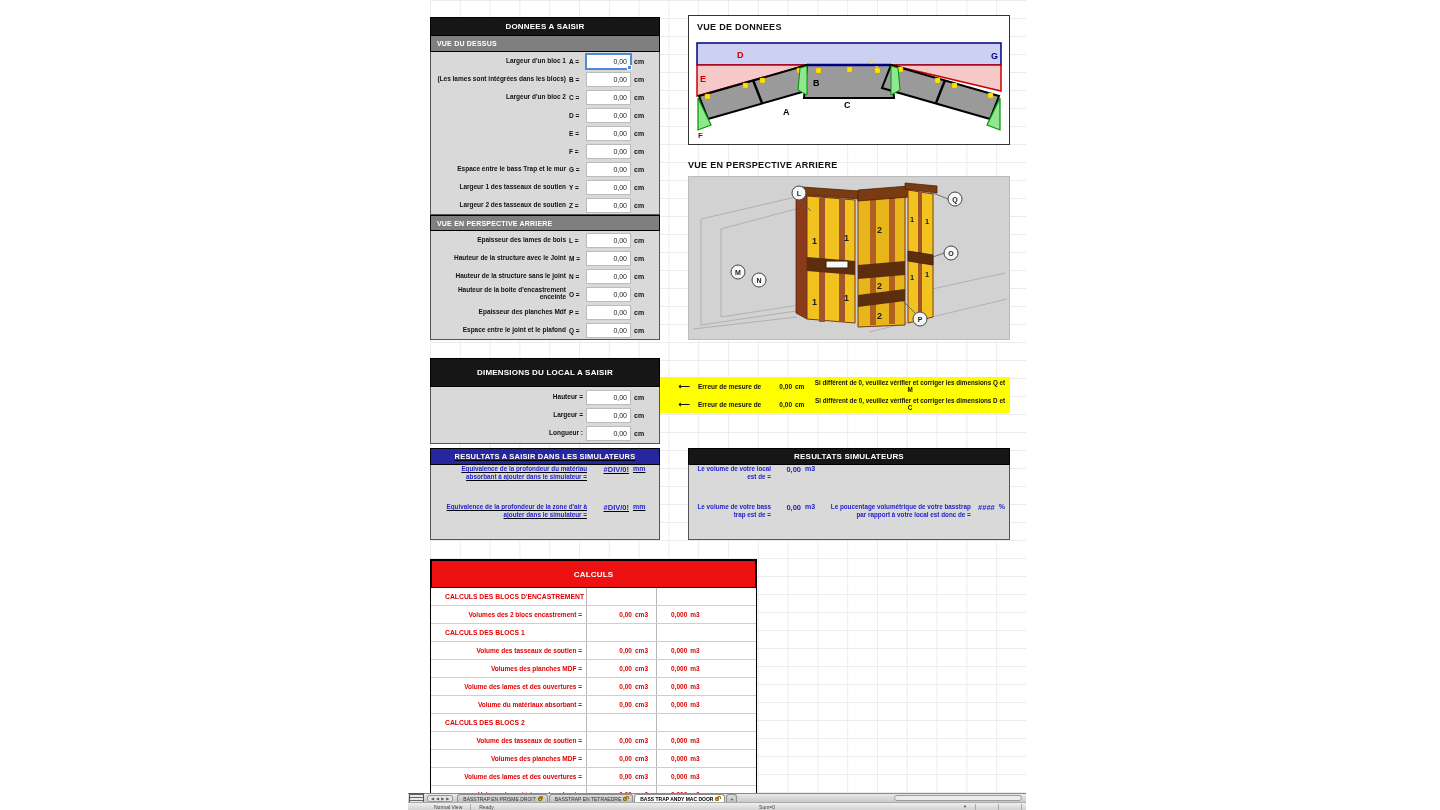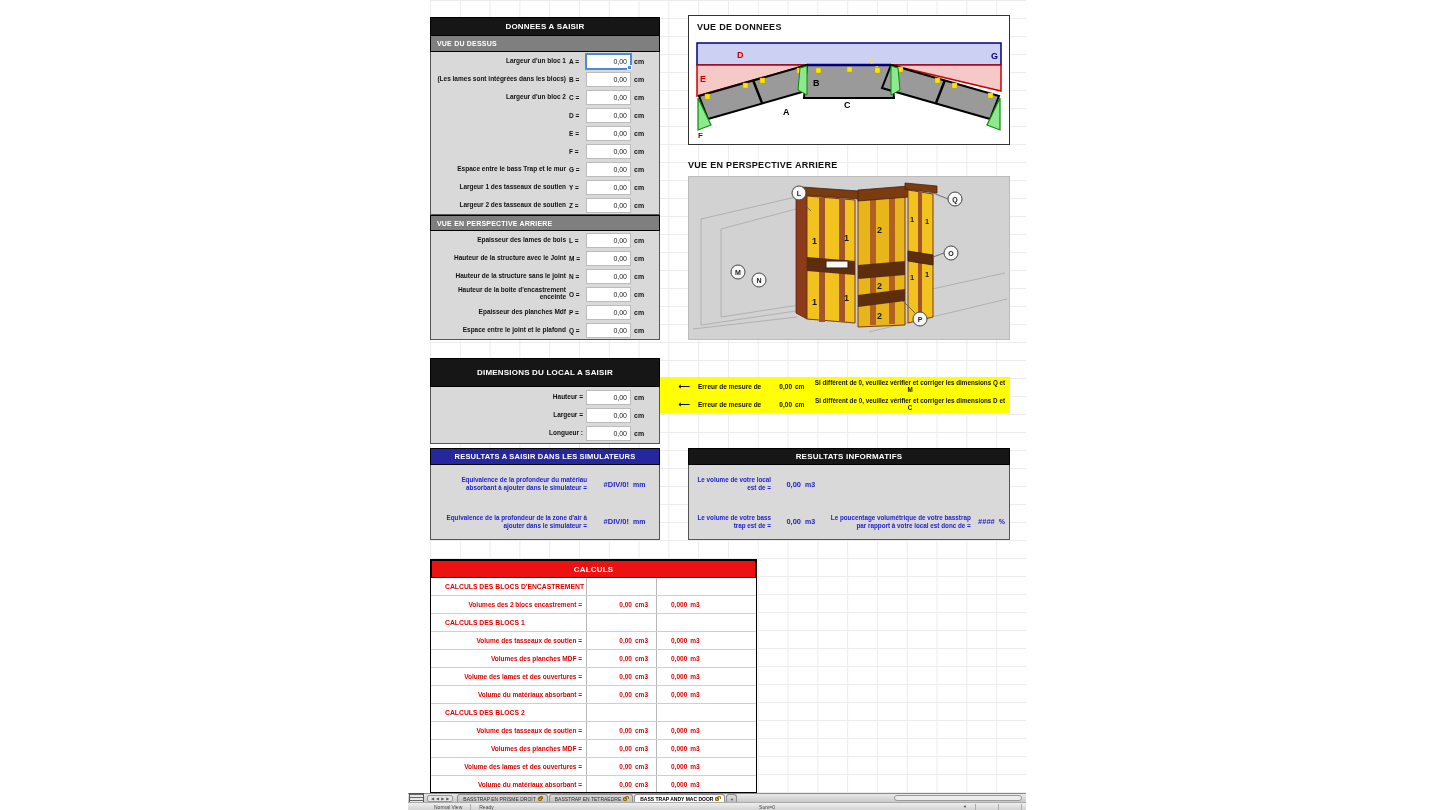--- a/index.html
+++ b/index.html
@@ -41,21 +41,21 @@
   .warnrow { display:flex; align-items:center; height:18px; background:#ffff00;
              font-size:6.5px; font-weight:bold; color:#111; }
   .warnrow .arr { flex:0 0 30px; text-align:right; font-size:8px; }
   .warnrow .wl  { flex:0 0 72px; text-align:left; padding-left:8px; }
   .warnrow .wv  { flex:0 0 30px; text-align:right; }
   .warnrow .wu  { flex:0 0 22px; padding-left:3px; }
   .warnrow .wm  { flex:1; text-align:center; font-size:6.3px; padding-right:4px; }
 
   
   .resbody { background:#d9d9d9; border:1px solid #555; border-top:none; color:#2222cc; }
-  .rrow { display:flex; align-items:center; }
+  .rrow { display:flex; }
   .rlabel { text-align:right; font-size:6.3px; font-weight:bold; line-height:1.25; }
   .rval { font-size:7.5px; font-weight:bold; }
   .runit { font-size:7px; font-weight:bold; padding-left:4px; }
 
   
   .calc { border:1px solid #000; background:#fff; }
   .crow { display:flex; align-items:center; height:18px; border-bottom:1px solid #cfcfcf;
           color:#e00000; font-weight:bold; font-size:6.5px; }
   .crow .c1 { flex:0 0 156px; height:100%; display:flex; align-items:center;
               border-right:1px solid #b8b8b8; }
@@ -237,57 +237,57 @@
   </div>
   <div class="warnrow">
     <span class="arr">⟵</span>
     <span class="wl">Erreur de mesure de</span>
     <span class="wv">0,00</span>
     <span class="wu">cm</span>
     <span class="wm">Si différent de 0, veuillez vérifier et corriger les dimensions D et C</span>
   </div>
 </div>
 
-<div class="abs" style="left:430px; top:448px; width:230px;">
+<div class="abs" style="left:430px; top:448px; width:230px;text-decoration:underline;">
   <div class="hdr hdr-navy" style="height:17px; font-size:7.5px;">RESULTATS A SAISIR DANS LES SIMULATEURS</div>
   <div class="resbody" style="height:75px; padding:0 6px;">
     <div class="rrow" style="height:38px;">
       <span class="rlabel" style="flex:0 0 150px;">Equivalence de la profondeur du matériau absorbant à ajouter dans le simulateur =</span>
       <span class="rval" style="flex:0 0 42px; text-align:right;">#DIV/0!</span>
       <span class="runit">mm</span>
     </div>
     <div class="rrow" style="height:37px;">
       <span class="rlabel" style="flex:0 0 150px;">Equivalence de la profondeur de la zone d'air à ajouter dans le simulateur =</span>
       <span class="rval" style="flex:0 0 42px; text-align:right;">#DIV/0!</span>
       <span class="runit">mm</span>
     </div>
   </div>
 </div>
 
 <div class="abs" style="left:688px; top:448px; width:322px;">
-  <div class="hdr hdr-black" style="height:17px;">RESULTATS INFORMATIFS</div>
+  <div class="hdr hdr-black" style="height:17px;">RESULTATS SIMULATEURS</div>
   <div class="resbody" style="height:75px; padding:0 4px;">
     <div class="rrow" style="height:38px;">
       <span class="rlabel" style="flex:0 0 78px;">Le volume de votre local est de =</span>
       <span class="rval" style="flex:0 0 30px; text-align:right;">0,00</span>
       <span class="runit">m3</span>
     </div>
     <div class="rrow" style="height:37px;">
       <span class="rlabel" style="flex:0 0 78px;">Le volume de votre bass trap est de =</span>
       <span class="rval" style="flex:0 0 30px; text-align:right;">0,00</span>
       <span class="runit">m3</span>
       <span class="rlabel" style="flex:1; padding-left:8px;">Le poucentage volumétrique de votre basstrap par rapport à votre local est donc de =</span>
       <span class="rval" style="flex:0 0 24px; text-align:right;">####</span>
       <span class="runit">%</span>
     </div>
   </div>
 </div>
 
 <div class="abs calc" style="left:430px; top:559px; width:327px;">
-  <div class="hdr hdr-red" style="height:18px;">CALCULS</div>
+  <div class="hdr hdr-red" style="height:28px;">CALCULS</div>
   <div class="crow">
     <span class="c1 sec">CALCULS DES BLOCS D'ENCASTREMENT</span>
     <span class="c2"></span>
       <span class="c3"></span>
   </div>
   <div class="crow">
     <span class="c1 lab">Volumes des 2 blocs encastrement =</span>
     <span class="c2">
         <span>0,00</span>
         <span>cm3</span>

